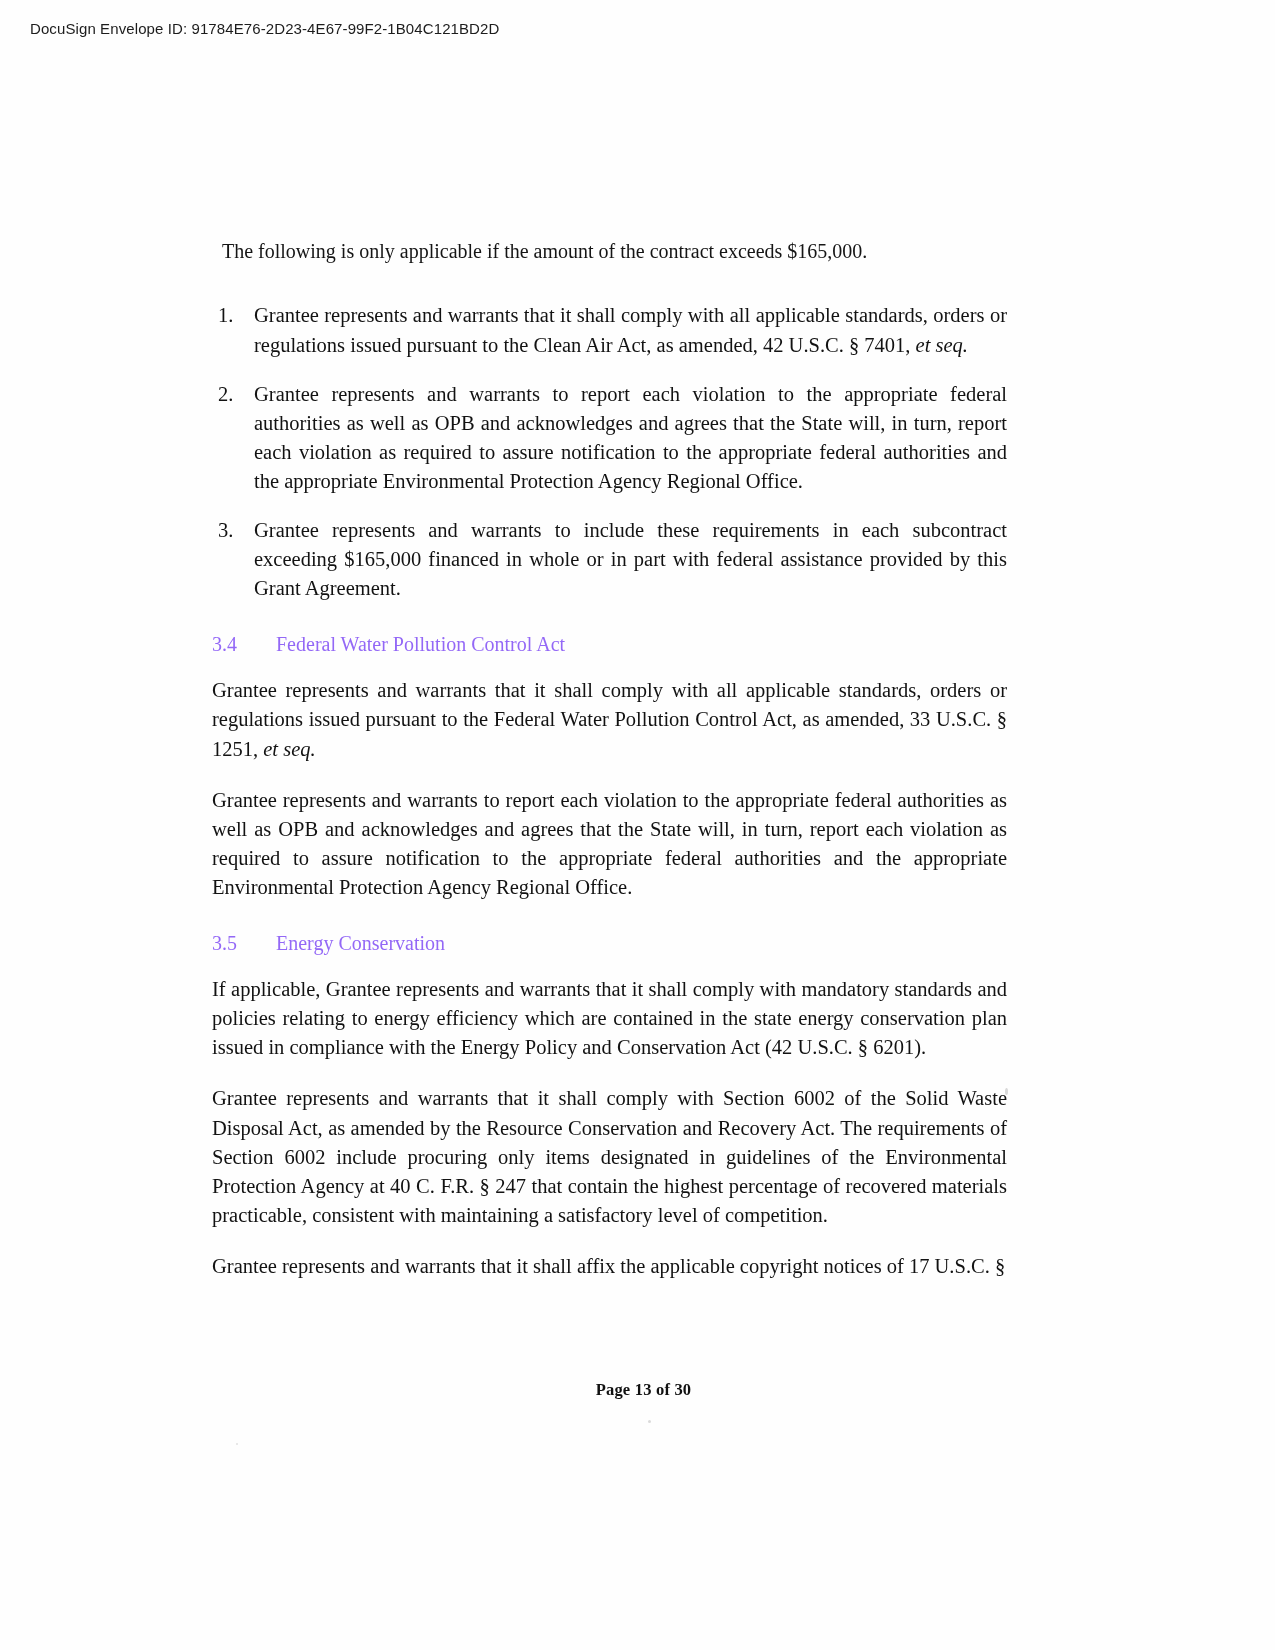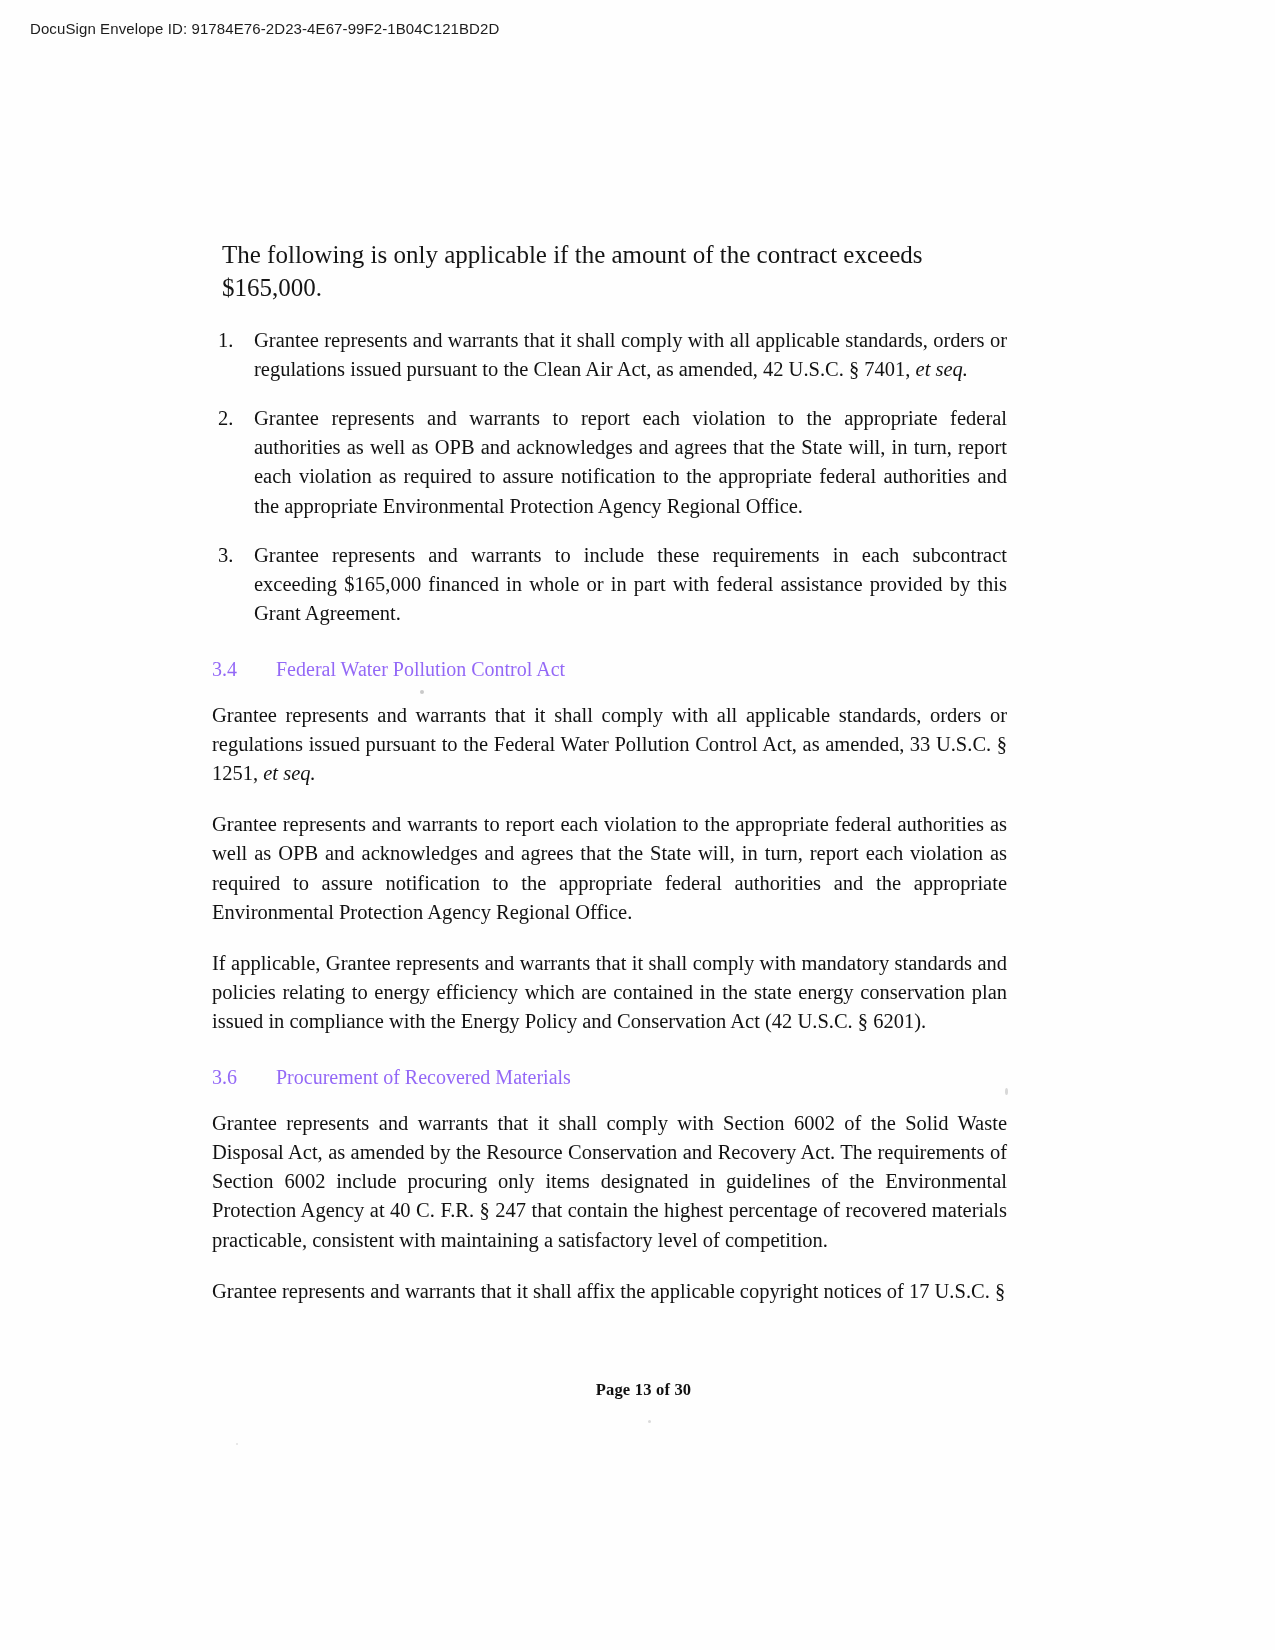--- a/index.html
+++ b/index.html
@@ -36,23 +36,23 @@
 
   
   .content {
     position: absolute;
     left: 212px;
     top: 238px;
     width: 795px;
   }
 
   .intro-line {
-    font-size: 25px;
+    font-size: 20px;
     line-height: 1.32;
-    margin: 0 0 22px 10px;
+    margin: 0 0 37px 10px;
     color: #151515;
   }
 
   ol.numbered {
     list-style: none;
     margin: 0;
     padding: 0;
   }
   ol.numbered > li {
     position: relative;
@@ -156,26 +156,26 @@
       </li>
     </ol>
 
     <div class="section-head">
       <span class="sec-num">3.4</span>
       <span class="sec-title">Federal Water Pollution Control Act</span>
     </div>
     <p class="body-par tone-a">Grantee represents and warrants that it shall comply with all applicable standards, orders or regulations issued pursuant to the Federal Water Pollution Control Act, as amended, 33 U.S.C. § 1251, <span class="em">et seq.</span></p>
     <p class="body-par tone-b">Grantee represents and warrants to report each violation to the appropriate federal authorities as well as OPB and acknowledges and agrees that the State will, in turn, report each violation as required to assure notification to the appropriate federal authorities and the appropriate Environmental Protection Agency Regional Office.</p>
 
+    <div class="section-head">
+      <span class="sec-num">3.5</span>
+      <span class="sec-title">Energy Conservation</span>
+    </div>
     <p class="body-par tone-a">If applicable, Grantee represents and warrants that it shall comply with mandatory standards and policies relating to energy efficiency which are contained in the state energy conservation plan issued in compliance with the Energy Policy and Conservation Act (42 U.S.C. § 6201).</p>
 
-    <div class="section-head">
-      <span class="sec-num">3.6</span>
-      <span class="sec-title">Procurement of Recovered Materials</span>
-    </div>
     <p class="body-par tone-a">Grantee represents and warrants that it shall comply with Section 6002 of the Solid Waste Disposal Act, as amended by the Resource Conservation and Recovery Act. The requirements of Section 6002 include procuring only items designated in guidelines of the Environmental Protection Agency at 40 C. F.R. § 247 that contain the highest percentage of recovered materials practicable, consistent with maintaining a satisfactory level of competition.</p>
 
     <p class="body-par tone-a">Grantee represents and warrants that it shall affix the applicable copyright notices of 17 U.S.C. §</p>
 
   </div>
 
   <div class="speckle sp1"></div>
   <div class="speckle sp2"></div>
   <div class="speckle sp3"></div>
   <div class="speckle sp4"></div>

